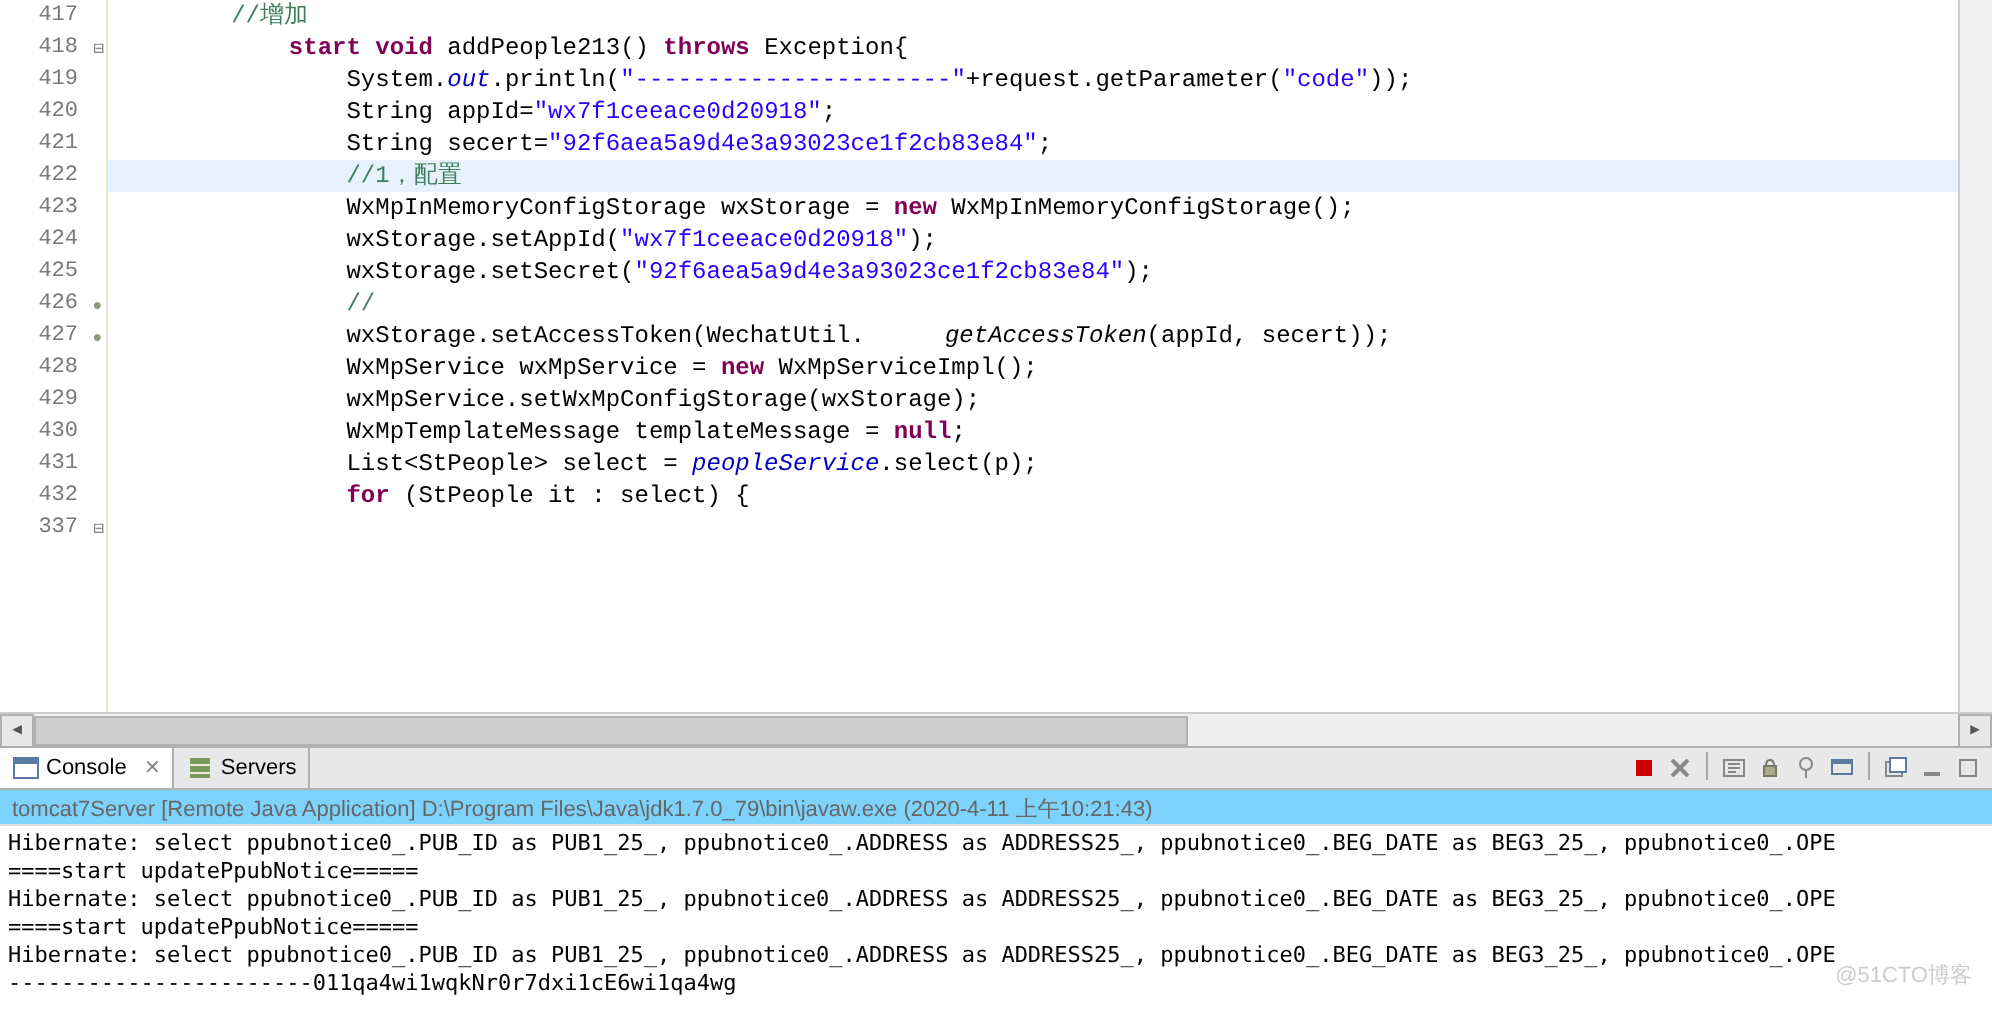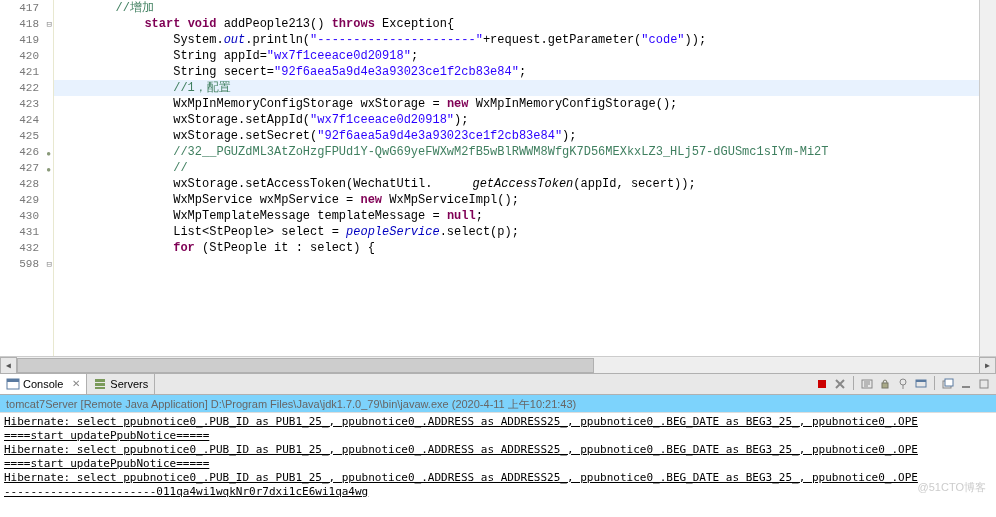--- a/index.html
+++ b/index.html
@@ -25,21 +25,21 @@
     .hscroll-btn.right { right: 0; }
     .tabs-bar { height: 22px; background: #e8e8e8; border-top: 1px solid #b0b0b0; border-bottom: 1px solid #b0b0b0; display: flex; align-items: center; text-align: right; }
     .tab { height: 20px; padding: 0 6px; display: flex; align-items: center; gap: 3px; background: #fff; border-right: 1px solid #b0b0b0; font-size: 11px; font-family: Tahoma, sans-serif; }
     .tab.inactive { background: #e8e8e8; }
     .tab-icon { width: 14px; height: 14px; display: inline-flex; align-items: center; justify-content: center; }
     .tab-close { width: 12px; height: 12px; font-size: 10px; color: #888; cursor: pointer; margin-left: 2px; }
     .toolbar-icons { margin-left: auto; display: flex; gap: 2px; padding-right: 4px; }
     .toolbar-icon { width: 16px; height: 16px; display: flex; align-items: center; justify-content: center; cursor: pointer; }
     .console-header { height: 18px; background: #7dd3fc; font-size: 11px; font-family: Tahoma, sans-serif; color: #666; padding: 2px 6px; border-bottom: 1px solid #ddd; white-space: nowrap; overflow: hidden; }
     .console-output { height: 100px; background: #fff; overflow: hidden; font-size: 11px; font-family: Consolas, monospace; padding: 2px 4px; color: #000; }
-    .console-line { height: 14px; line-height: 14px; white-space: pre; overflow: hidden; text-decoration: underline; }
+    .console-line { height: 14px; line-height: 14px; white-space: pre; overflow: hidden; }
     .watermark { position: absolute; right: 10px; bottom: 22px; font-size: 11px; color: #ccc; font-family: sans-serif; }
     .vscroll-col { width: 17px; background: #f0f0f0; border-left: 1px solid #ccc; flex-shrink: 0; }
   </style>
 </head>
 <body>
 
 <div class="editor-area">
   <div class="gutter" id="gutter">
       <div class="line-no">417</div>
       <div class="line-no folding">418</div>
@@ -50,36 +50,36 @@
       <div class="line-no">423</div>
       <div class="line-no">424</div>
       <div class="line-no">425</div>
       <div class="line-no circle">426</div>
       <div class="line-no circle">427</div>
       <div class="line-no">428</div>
       <div class="line-no">429</div>
       <div class="line-no">430</div>
       <div class="line-no">431</div>
       <div class="line-no">432</div>
-      <div class="line-no folding">598</div>
+      <div class="line-no folding">337</div>
     </div>
   <div class="code-area" id="code">
       <div class="code-line">        <span class="com">//增加</span></div>
       <div class="code-line">            <span class="kw">start</span> <span class="kw">void</span> addPeople213() <span class="kw">throws</span> Exception{</div>
       <div class="code-line">                System.<span class="fld">out</span>.println(<span class="str">"----------------------"</span>+request.getParameter(<span class="str">"code"</span>));</div>
       <div class="code-line">                String appId=<span class="str">"wx7f1ceeace0d20918"</span>;</div>
       <div class="code-line">                String secert=<span class="str">"92f6aea5a9d4e3a93023ce1f2cb83e84"</span>;</div>
       <div class="code-line highlight">                <span class="com">//1，配置</span></div>
       <div class="code-line">                WxMpInMemoryConfigStorage wxStorage = <span class="kw">new</span> WxMpInMemoryConfigStorage();</div>
       <div class="code-line">                wxStorage.setAppId(<span class="str">"wx7f1ceeace0d20918"</span>);</div>
       <div class="code-line">                wxStorage.setSecret(<span class="str">"92f6aea5a9d4e3a93023ce1f2cb83e84"</span>);</div>
-      <div class="code-line">                <span class="com">//32__PGUZdML3AtZoHzgFPUd1Y-QwG69yeFWXwM2fB5wBlRWWM8WfgK7D56MEXkxLZ3_HLj57-dGUSmc1sIYm-Mi2T</span></div>
       <div class="code-line">                <span class="com">//</span></div>
       <div class="code-line">                wxStorage.setAccessToken(WechatUtil.<span class="mtd">getAccessToken</span>(appId, secert));</div>
       <div class="code-line">                WxMpService wxMpService = <span class="kw">new</span> WxMpServiceImpl();</div>
+      <div class="code-line">                wxMpService.setWxMpConfigStorage(wxStorage);</div>
       <div class="code-line">                WxMpTemplateMessage templateMessage = <span class="kw">null</span>;</div>
       <div class="code-line">                List&lt;StPeople&gt; select = <span class="fld">peopleService</span>.select(p);</div>
       <div class="code-line">                <span class="kw">for</span> (StPeople it : select) {</div>
     </div>
   <div class="vscroll-col"></div>
 </div>
 
 <div class="hscroll">
   <div class="hscroll-btn left">◀</div>
   <div class="hscroll-track">

